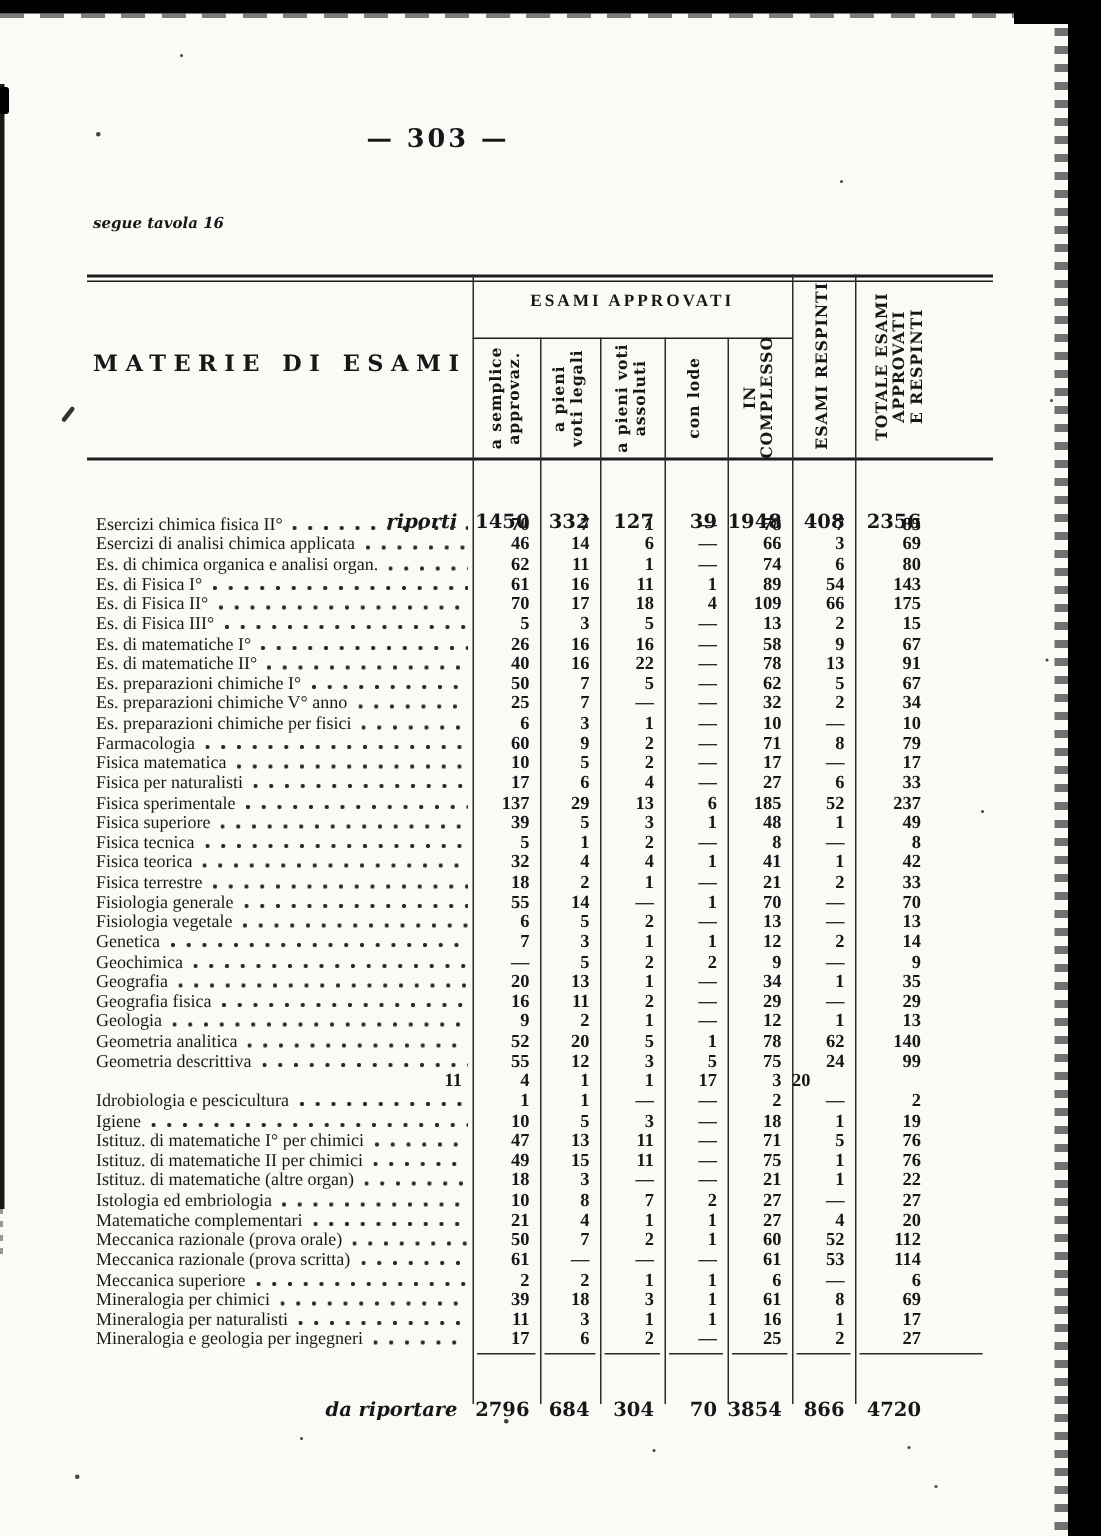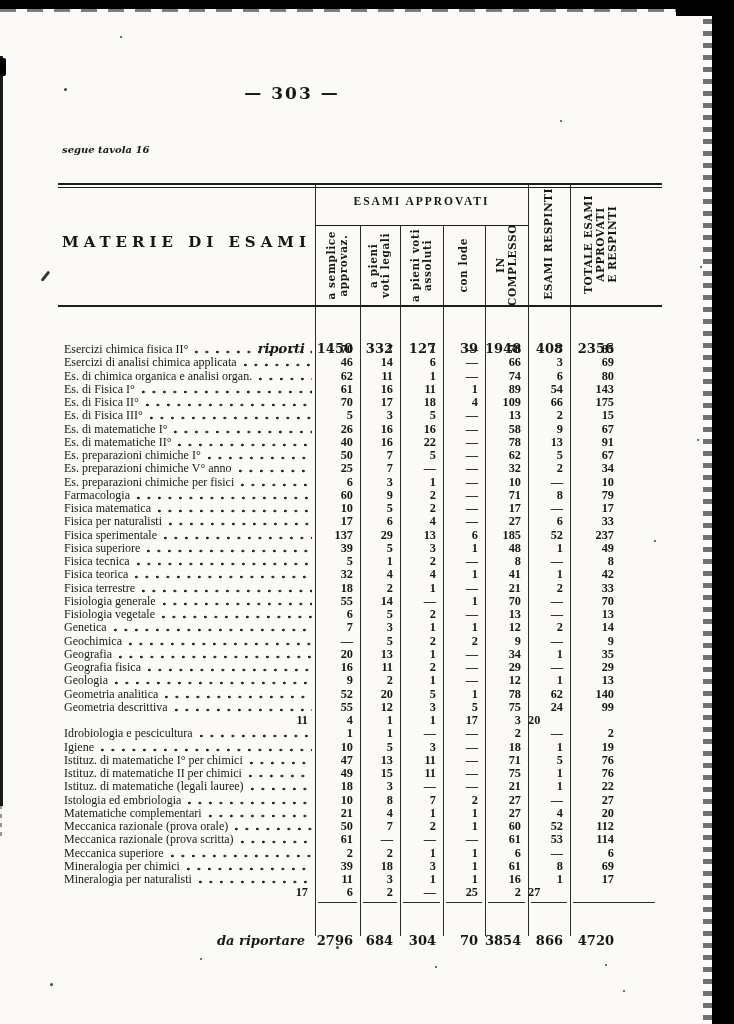--- a/index.html
+++ b/index.html
@@ -579,21 +579,21 @@
         <span class="vc">49</span>
         <span class="vc">15</span>
         <span class="vc">11</span>
         <span class="vc">—</span>
         <span class="vc">75</span>
         <span class="vc">1</span>
         <span class="vc c7">76</span>
       </div>
       <div class="t-row">
         <div class="lc">
-          <span class="lt">Istituz. di matematiche (legali lauree)</span>
+          <span class="lt">Istituz. di matematiche (altre organ)</span>
           <span class="leader"></span>
         </div>
         <span class="vc">18</span>
         <span class="vc">3</span>
         <span class="vc">—</span>
         <span class="vc">—</span>
         <span class="vc">21</span>
         <span class="vc">1</span>
         <span class="vc c7">22</span>
       </div>
@@ -682,20 +682,24 @@
         </div>
         <span class="vc">11</span>
         <span class="vc">3</span>
         <span class="vc">1</span>
         <span class="vc">1</span>
         <span class="vc">16</span>
         <span class="vc">1</span>
         <span class="vc c7">17</span>
       </div>
       <div class="t-row">
+        <div class="lc">
+          <span class="lt">Mineralogia e geologia per ingegneri</span>
+          <span class="leader"></span>
+        </div>
         <span class="vc">17</span>
         <span class="vc">6</span>
         <span class="vc">2</span>
         <span class="vc">—</span>
         <span class="vc">25</span>
         <span class="vc">2</span>
         <span class="vc c7">27</span>
       </div>
     </div>
   <div class="footer-row-box" id="footer-box">

